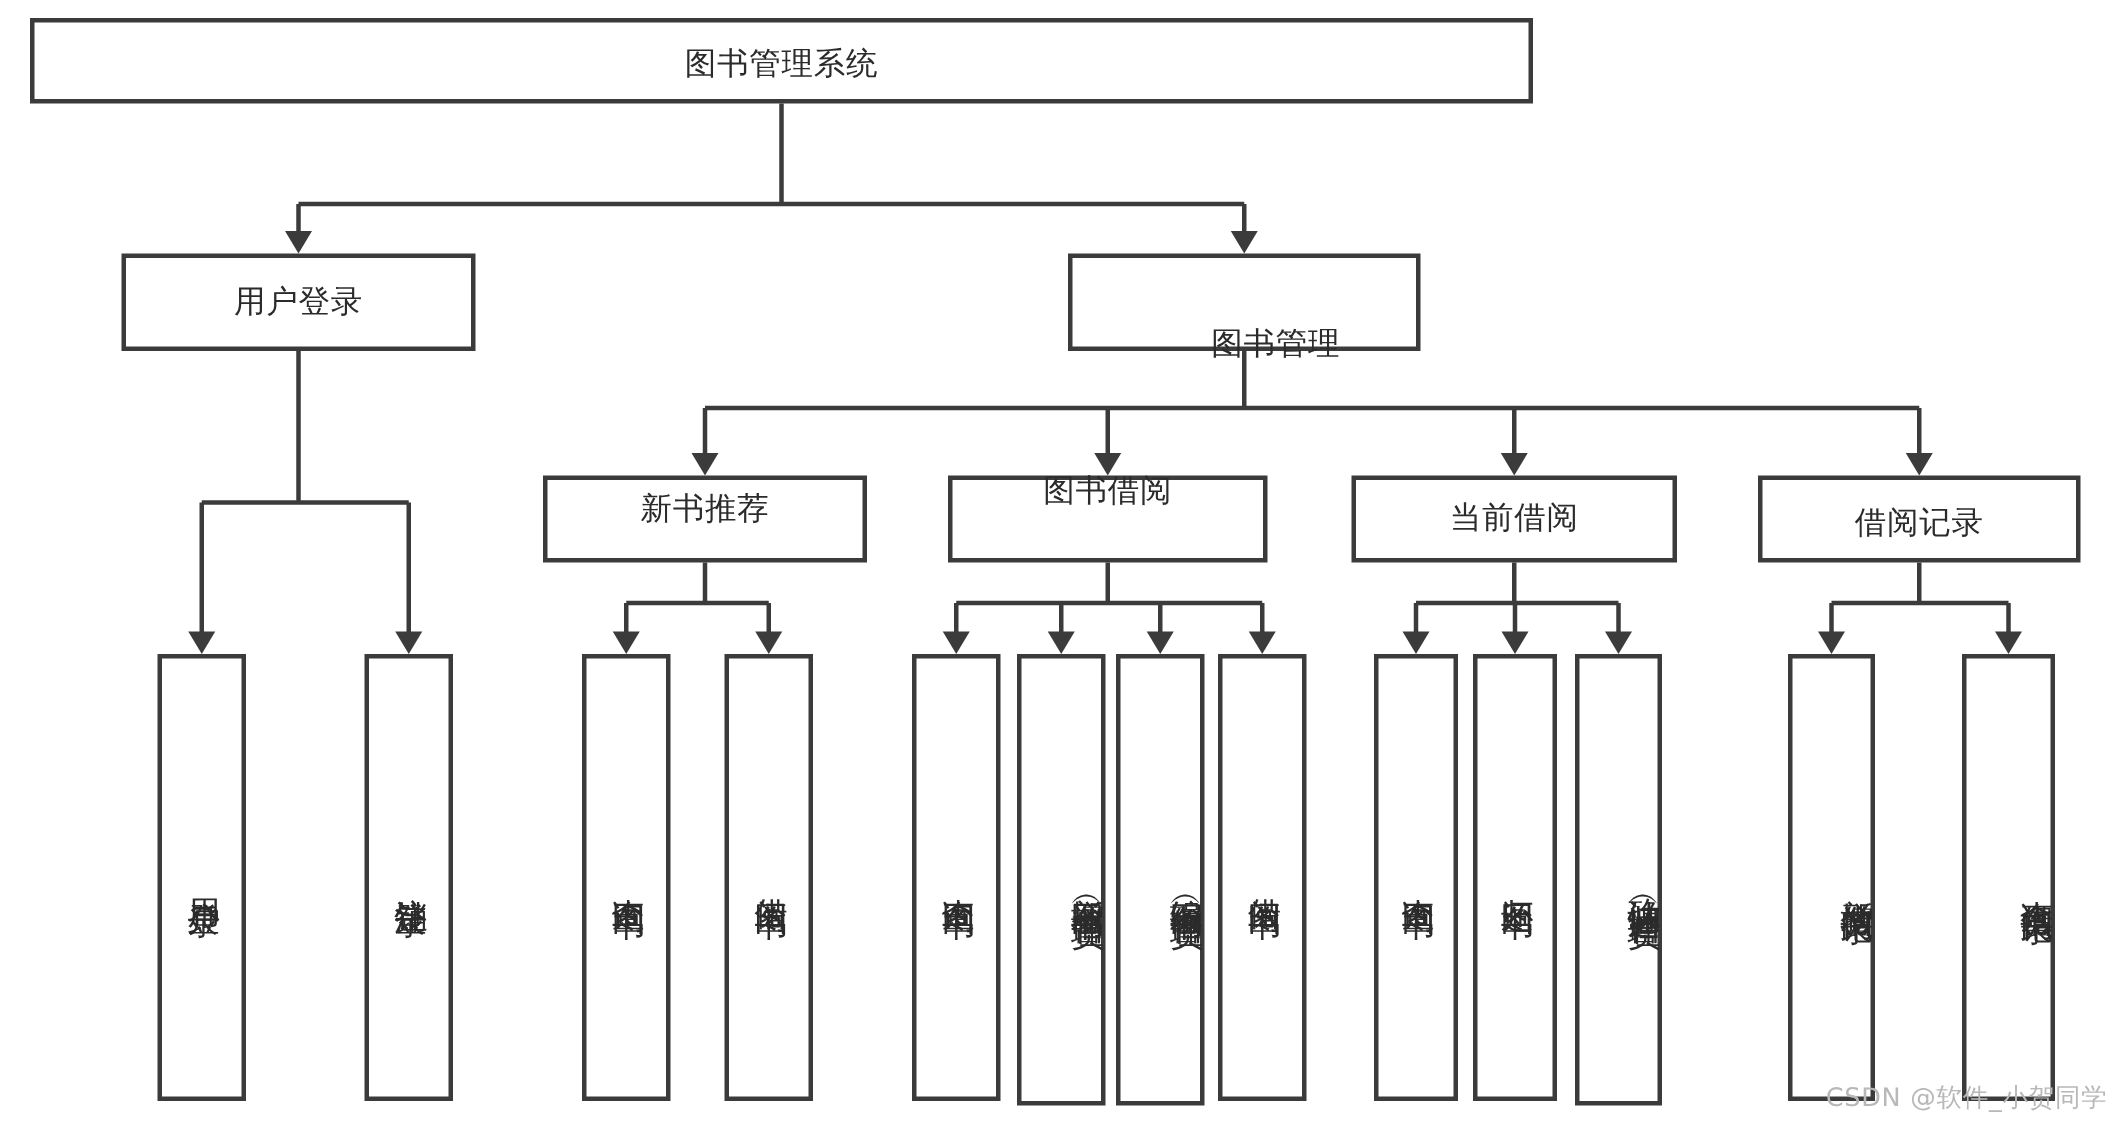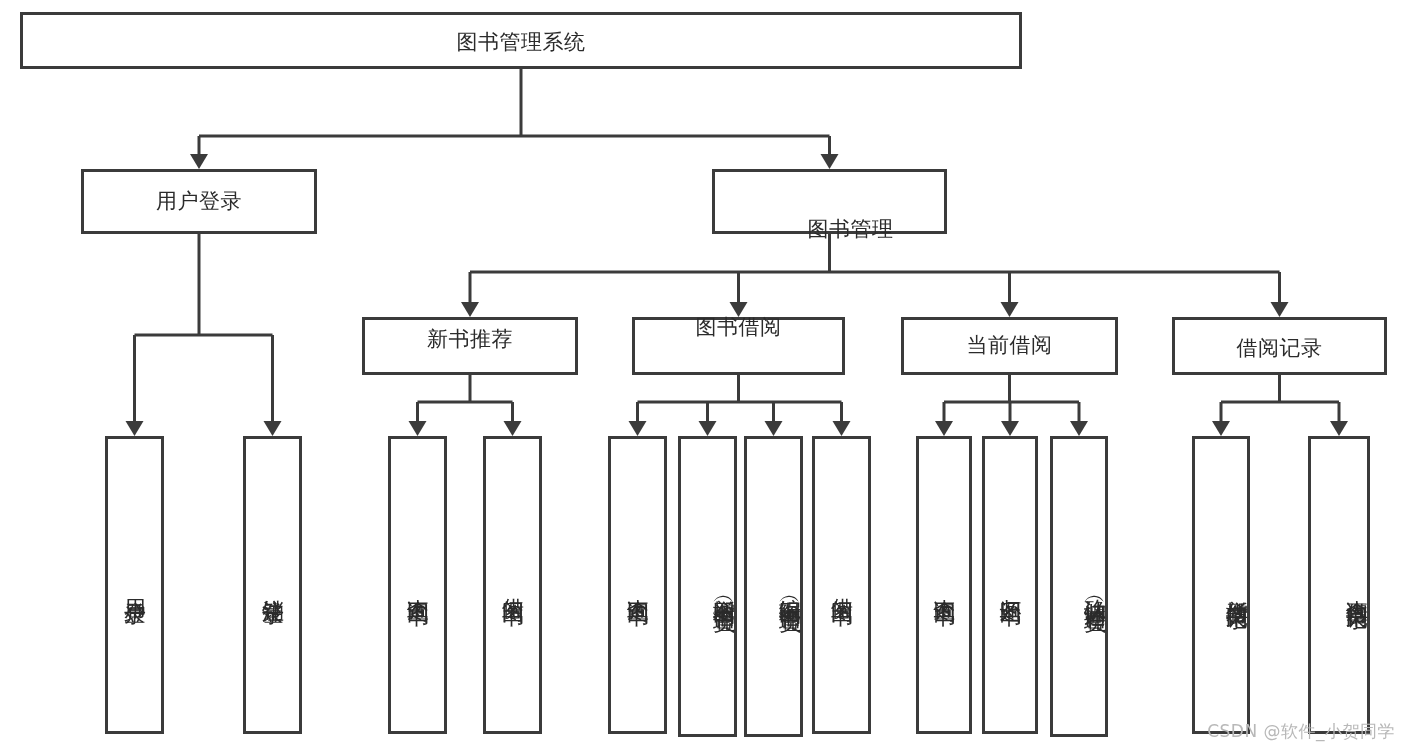--- a/index.html
+++ b/index.html
@@ -65,21 +65,21 @@
     justify-content: center;
     padding-top: 6px;
     box-sizing: border-box;
   }
   .label-v.short {
     align-items: center;
     padding-top: 0;
   }
   #watermark {
     position: absolute;
-    right: 10px;
+    right: 0;
     bottom: 4px;
     font-size: 17px;
     color: #b8b8b8;
     font-family: "DejaVu Sans", "Liberation Sans", sans-serif;
     white-space: nowrap;
     letter-spacing: 0.5px;
   }
 </style>
 </head>
 <body>

